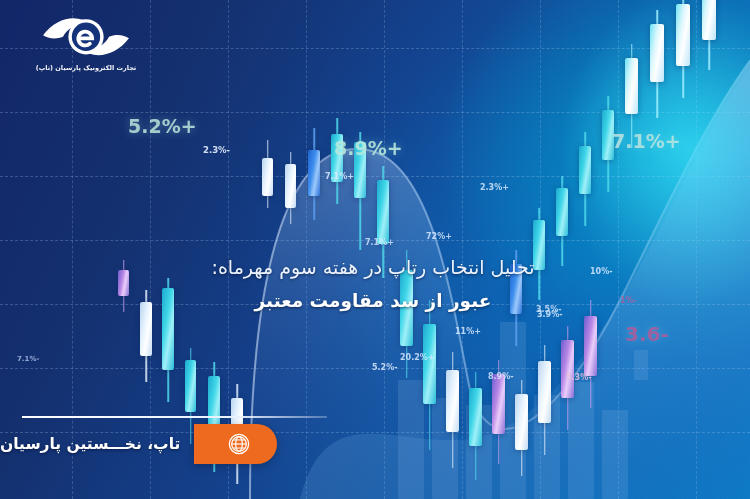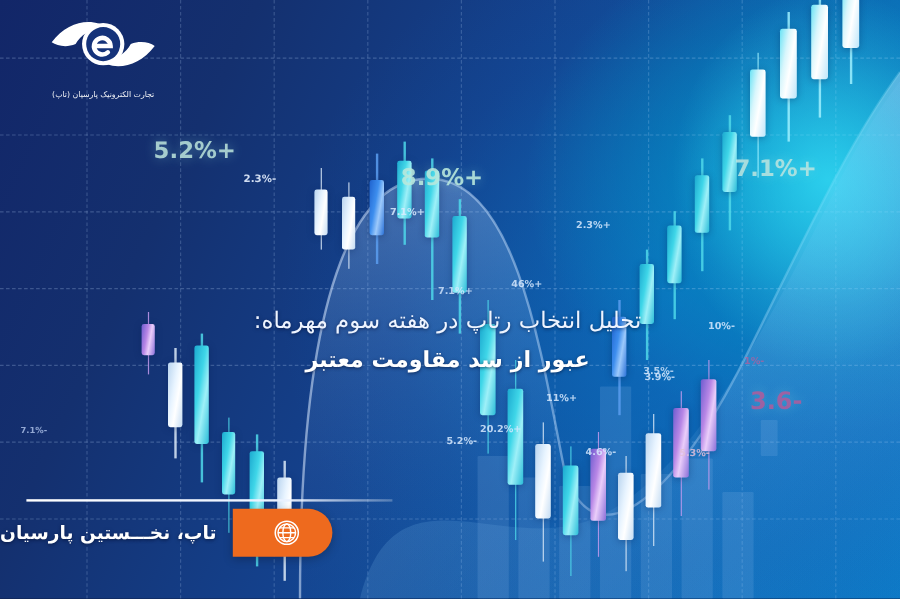--- a/index.html
+++ b/index.html
@@ -42,22 +42,22 @@
   .bars{position:absolute;inset:0;pointer-events:none;}
   .bar{position:absolute;background:rgba(150,190,240,.17);border-radius:1px;}
 
   
   .pct{position:absolute;white-space:nowrap;font-weight:600;pointer-events:none;
        font-family:"DejaVu Sans","Liberation Sans",sans-serif;}
 
   
   .logo-wrap{position:absolute;left:24px;top:12px;width:124px;text-align:center;}
   .logo-mark{width:92px;height:48px;margin:0 auto;display:block;}
-  .logo-sub{margin-top:15px;font-size:6.5px;color:#ffffff;letter-spacing:.2px;
-            direction:rtl;font-weight:400;opacity:.95;}
+  .logo-sub{margin-top:4px;font-size:6.5px;color:#ffffff;letter-spacing:.2px;
+            direction:rtl;font-weight:700;opacity:.95;}
 
   
   .copy{position:absolute;right:14px;left:10px;top:252px;text-align:center;direction:rtl;}
   .copy .line1{color:#eef4ff;font-size:19px;font-weight:400;line-height:30px;
                letter-spacing:.2px;text-shadow:0 1px 3px rgba(0,10,40,.55);}
   .copy .line2{color:#ffffff;font-size:18.5px;font-weight:700;line-height:31px;
                margin-top:6px;text-shadow:0 1px 3px rgba(0,10,40,.6);}
   .copy .line3{color:#ffffff;font-size:18.5px;font-weight:700;line-height:31px;
                margin-top:3px;text-shadow:0 1px 3px rgba(0,10,40,.6);}
 
@@ -271,28 +271,28 @@
     </div>
 
   <div class="pcts" id="pcts">
       <div class="pct" style="left: 128px; top: 115px; font-size: 19px; color: rgb(191, 232, 222); font-weight: 700; opacity: 0.85; text-shadow: rgba(160, 240, 230, 0.45) 0px 0px 10px;">+5.2%</div>
       <div class="pct" style="left: 203px; top: 145px; font-size: 8.5px; color: rgb(230, 240, 255); font-weight: 700; opacity: 0.9;">-2.3%</div>
       <div class="pct" style="left: 334px; top: 137px; font-size: 19px; color: rgb(185, 233, 221); font-weight: 700; opacity: 0.9; text-shadow: rgba(160, 240, 230, 0.45) 0px 0px 10px;">+8.9%</div>
       <div class="pct" style="left: 325px; top: 172px; font-size: 8px; color: rgb(220, 236, 255); font-weight: 700; opacity: 0.85;">+7.1%</div>
       <div class="pct" style="left: 612px; top: 130px; font-size: 19px; color: rgb(191, 230, 224); font-weight: 700; opacity: 0.85; text-shadow: rgba(160, 240, 230, 0.45) 0px 0px 10px;">+7.1%</div>
       <div class="pct" style="left: 480px; top: 183px; font-size: 8px; color: rgb(216, 234, 255); font-weight: 700; opacity: 0.85;">+2.3%</div>
       <div class="pct" style="left: 365px; top: 238px; font-size: 8px; color: rgb(216, 234, 255); font-weight: 700; opacity: 0.8;">+7.1%</div>
-      <div class="pct" style="left: 426px; top: 232px; font-size: 8px; color: rgb(216, 234, 255); font-weight: 700; opacity: 0.85;">+46%</div>
+      <div class="pct" style="left: 426px; top: 232px; font-size: 8px; color: rgb(216, 234, 255); font-weight: 700; opacity: 0.85;">+72%</div>
       <div class="pct" style="left: 590px; top: 267px; font-size: 8px; color: rgb(216, 234, 255); font-weight: 700; opacity: 0.85;">-10%</div>
       <div class="pct" style="left: 537px; top: 310px; font-size: 8px; color: rgb(216, 234, 255); font-weight: 700; opacity: 0.85;">-3.9%</div>
       <div class="pct" style="left: 455px; top: 327px; font-size: 8px; color: rgb(216, 234, 255); font-weight: 700; opacity: 0.85;">+11%</div>
       <div class="pct" style="left: 566px; top: 345px; font-size: 8px; color: rgb(226, 192, 218); font-weight: 700; opacity: 0.85; margin-top: 28px;">-5.3%</div>
       <div class="pct" style="left: 372px; top: 363px; font-size: 8px; color: rgb(216, 234, 255); font-weight: 700; opacity: 0.85;">-5.2%</div>
       <div class="pct" style="left: 400px; top: 353px; font-size: 8px; color: rgb(216, 234, 255); font-weight: 700; opacity: 0.85;">+20.2%</div>
-      <div class="pct" style="left: 488px; top: 372px; font-size: 8px; color: rgb(216, 234, 255); font-weight: 700; opacity: 0.85;">-4.6%</div>
+      <div class="pct" style="left: 488px; top: 372px; font-size: 8px; color: rgb(216, 234, 255); font-weight: 700; opacity: 0.85;">-8.9%</div>
       <div class="pct" style="left: 17px; top: 355px; font-size: 7px; color: rgb(201, 220, 255); font-weight: 700; opacity: 0.7;">-7.1%</div>
       <div class="pct" style="left: 625px; top: 322px; font-size: 20px; color: rgb(232, 80, 140); font-weight: 700; opacity: 0.62; text-shadow: rgba(160, 240, 230, 0.45) 0px 0px 10px;">-3.6</div>
       <div class="pct" style="left: 620px; top: 296px; font-size: 8px; color: rgb(232, 80, 140); font-weight: 700; opacity: 0.55;">-1%</div>
       <div class="pct" style="left: 536px; top: 305px; font-size: 8px; color: rgb(216, 234, 255); font-weight: 700; opacity: 0.8;">-3.5%</div>
     </div>
 
   <div class="logo-wrap">
     <svg class="logo-mark" viewBox="0 0 120 62">
       <path d="M4 30 C 22 6, 50 2, 66 16 C 52 12, 36 20, 30 32 C 20 36, 10 34, 4 30 Z" fill="#ffffff"></path>
       <path d="M116 34 C 98 58, 70 62, 54 48 C 68 52, 84 44, 90 32 C 100 28, 110 30, 116 34 Z" fill="#ffffff"></path>

